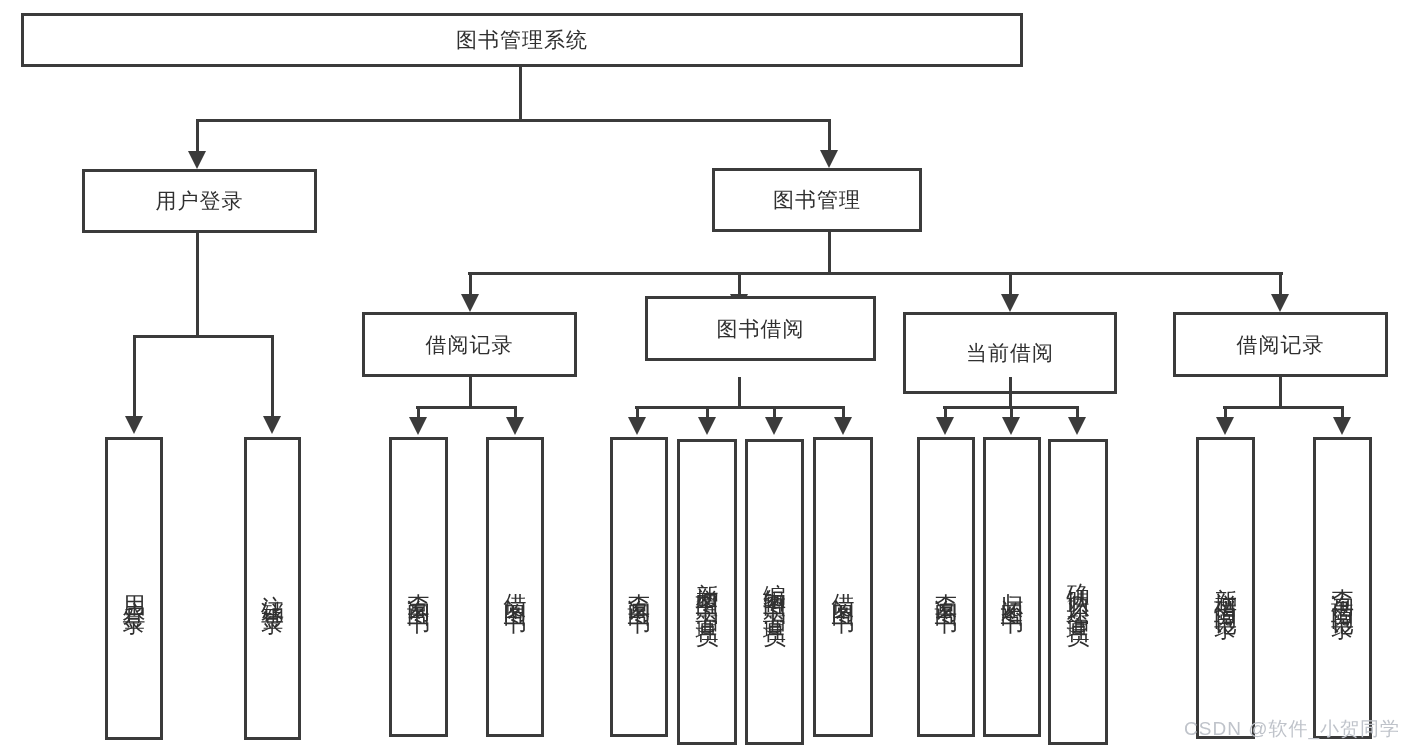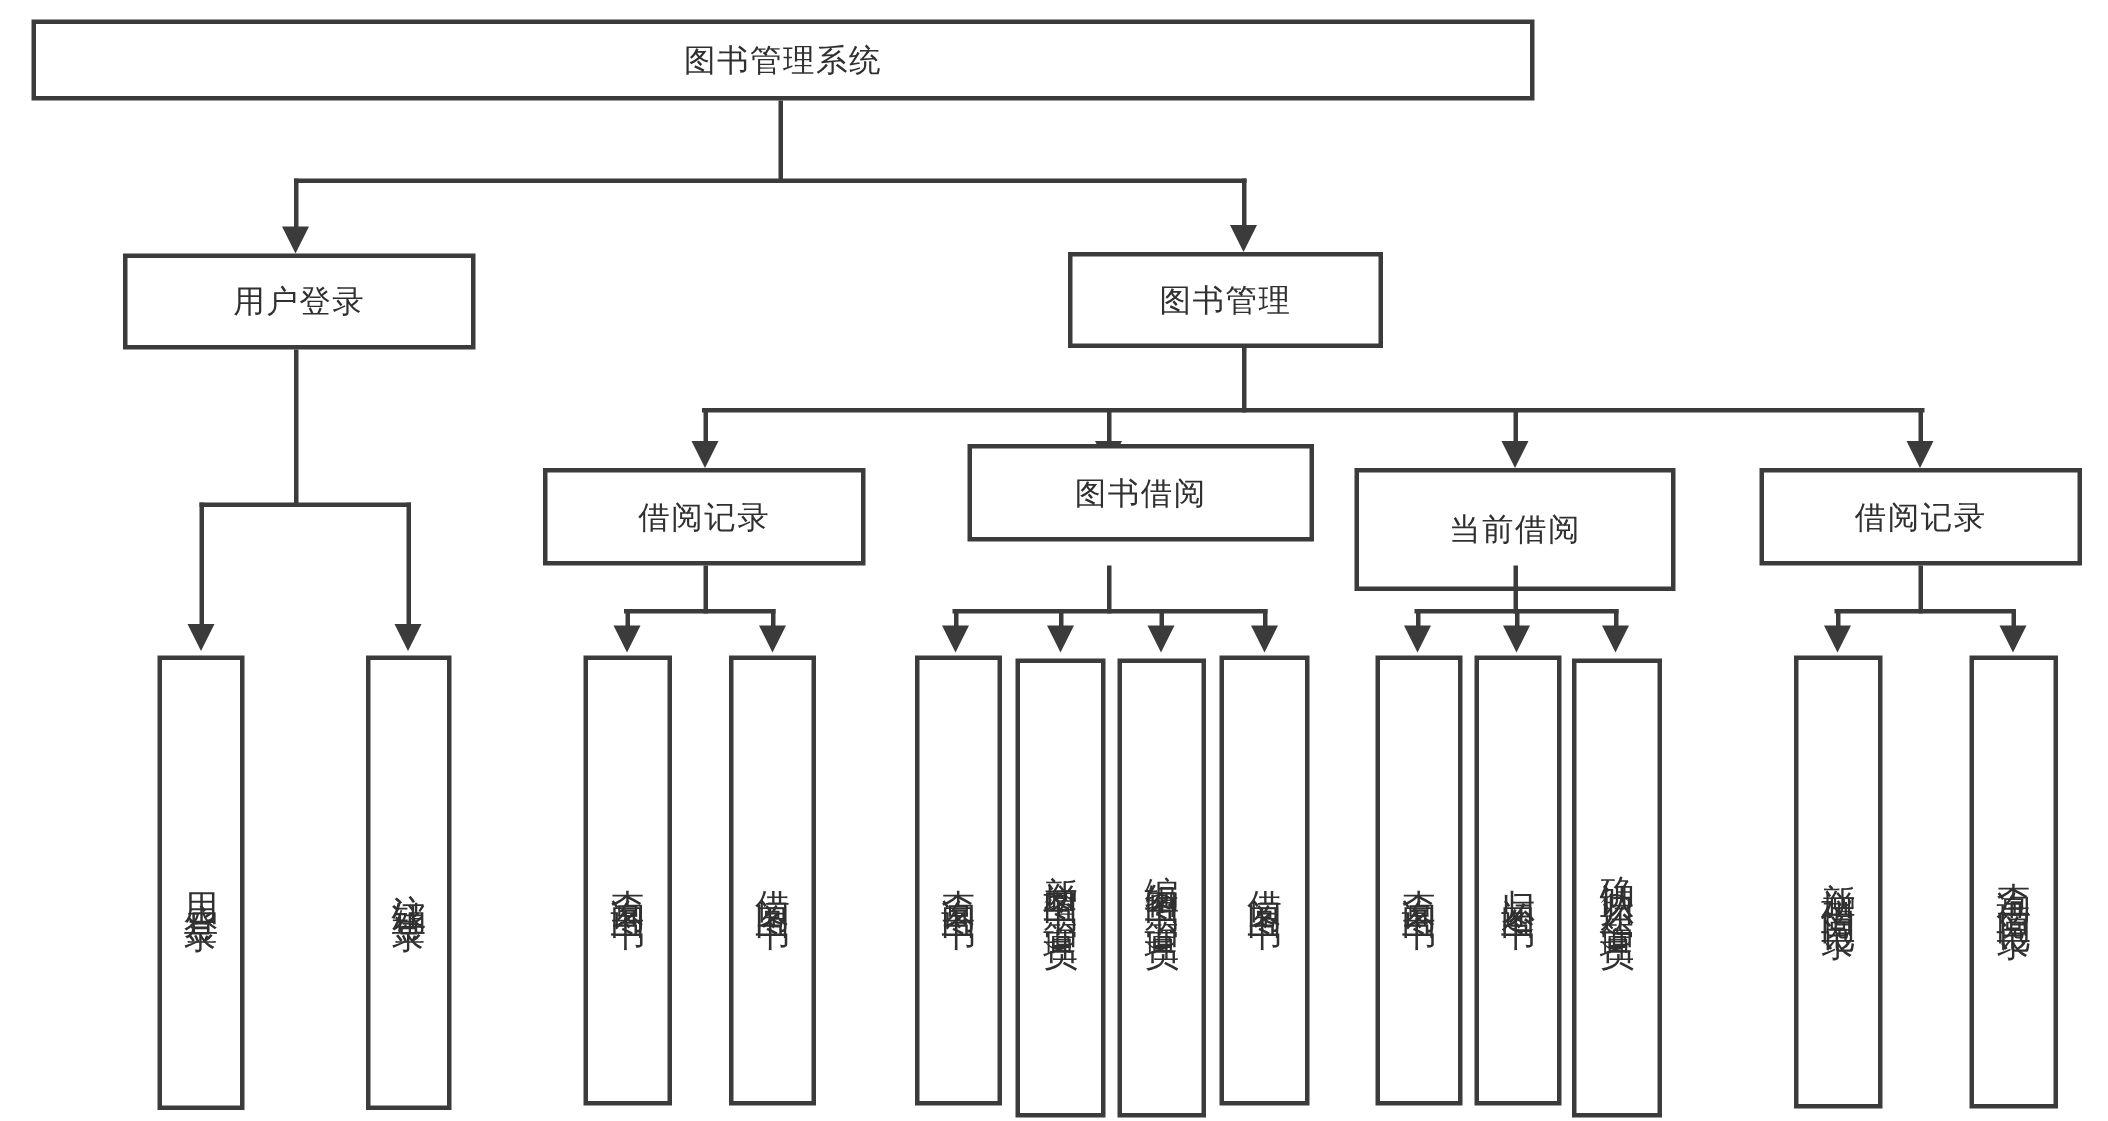--- a/index.html
+++ b/index.html
@@ -164,13 +164,14 @@
       <span>确认归还（管理员）</span>
     </div>
 
   <div class="leaf" style="left:1196px;top:437px;width:59px;height:302px;">
       <span>新增借阅记录</span>
     </div>
   <div class="leaf" style="left:1313px;top:437px;width:59px;height:302px;">
       <span>查询借阅记录</span>
     </div>
 
+  <div id="watermark">CSDN @软件_小贺同学</div>
 </div>
 
 </body></html>

